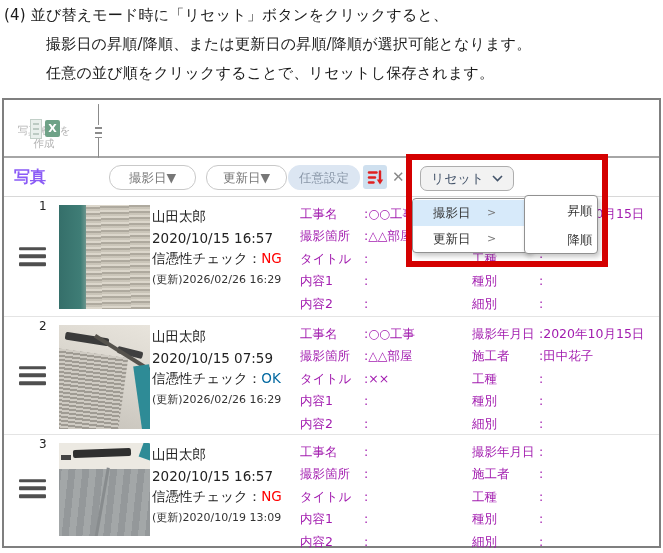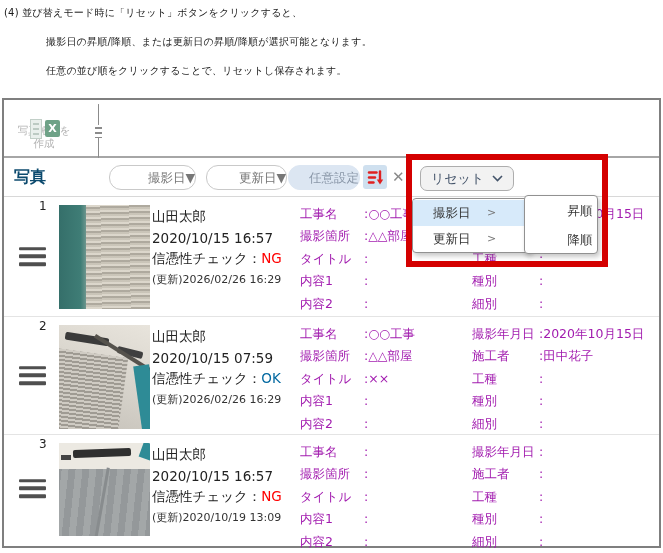--- a/index.html
+++ b/index.html
@@ -1,20 +1,20 @@
 <!DOCTYPE html>
 <html><head>
 <meta charset="utf-8">
 <style>
   * { margin:0; padding:0; box-sizing:border-box; }
   body { background:#fff; font-family:"DejaVu Sans","Liberation Sans",sans-serif; }
   .canvas { position:relative; width:663px; height:553px; background:#fff; overflow:hidden; }
 
   
-  .ann { position:absolute; color:#1a1a1a; font-size:10px; letter-spacing:0.2px; white-space:nowrap; }
+  .ann { position:absolute; color:#1a1a1a; font-size:15px; letter-spacing:0.2px; white-space:nowrap; }
   .ann1 { left:4px;  top:6px; }
   .ann2 { left:46px; top:35px; }
   .ann3 { left:46px; top:64px; }
 
   
   .frame { position:absolute; left:2px; top:98px; width:659px; height:450px;
            border:2px solid #7f7f7f; background:#fff; }
 
   
   .toolbar { position:relative; height:58px; border-bottom:2px solid #a6a6a6; background:#fff; }
@@ -27,22 +27,22 @@
   .xl-sheet { position:absolute; right:2px; top:1px; width:12px; height:20px; background:#e9efec; border:1px solid #c2cfc8; }
   .xl-sheet i { display:block; height:2px; margin:3px 2px 0 2px; background:#bccac3; }
   .xl-box { position:absolute; left:1px; top:2px; width:15px; height:17px; background:#6ea287; border-radius:2px;
             color:#fff; font-size:11px; font-weight:bold; line-height:17px; text-align:center; }
   .doc-icon { position:relative; width:18px; height:21px; border:1.6px solid #8b8b8b; border-radius:2.5px; background:#fff; }
   .doc-icon i { display:block; height:1.8px; background:#8b8b8b; margin:3px 3px 0 3px; }
   .doc-icon i.short { width:7px; }
 
   
   .phead { position:relative; height:39px; border-bottom:1px solid #d8d8d8; background:#fff; }
-  .phead-title { position:absolute; left:10px; top:9px; font-size:16px; font-weight:bold; color:#0c4a6e; }
-  .hbtn { position:absolute; top:7px; height:25px; font-size:12.5px; text-align:right; line-height:23px;
+  .phead-title { position:absolute; left:10px; top:9px; font-size:16px; font-weight:bold; color:#8b5cf6; }
+  .hbtn { position:absolute; top:7px; height:25px; font-size:12.5px; text-align:center; line-height:23px;
           background:#fff; border:1px solid #c9c9c9; color:#777; border-radius:12px; cursor:pointer; }
   .hbtn.shoot  { left:105px; width:87px; }
   .hbtn.update { left:202px; width:81px; }
   .hbtn.custom { left:284px; width:72px; background:#dce6f2; border:1px solid #dce6f2; color:#8a97a8; }
   .sort-ic { position:absolute; left:359px; top:7px; width:24px; height:24px; background:#cfe0ef; border-radius:3px;
              display:flex; align-items:center; justify-content:center; cursor:pointer; }
   .close-ic { position:absolute; left:388px; top:9px; font-size:15px; color:#8a8a8a; cursor:pointer; line-height:20px; }
 
   
   .row { position:relative; background:#fff; }

